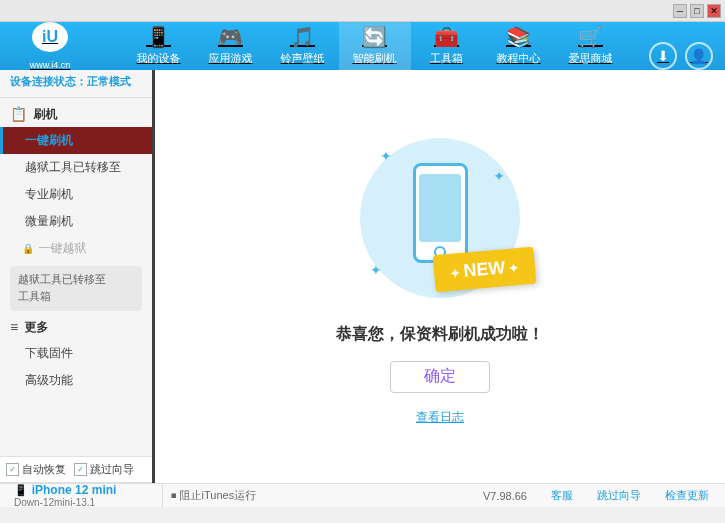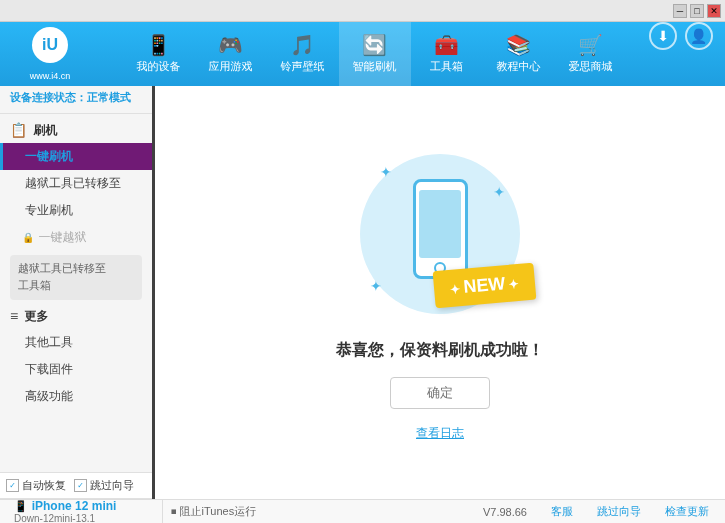--- a/index.html
+++ b/index.html
@@ -16,24 +16,25 @@
       border-bottom: 1px solid #ccc;
     }
     .title-bar-controls { display: flex; gap: 3px; }
     .title-btn { width: 14px; height: 14px; border: 1px solid #aaa; background: #d0d0d0; cursor: pointer; font-size: 9px; display: flex; align-items: center; justify-content: center; }
     .title-btn.close { background: #e05050; }
     .title-btn.min { background: #d0d0d0; }
     .title-btn.max { background: #d0d0d0; }
 
     
     .header {
-      height: 64px;
+      height: 48px;
       background: linear-gradient(180deg, #29b6f6 0%, #1e9ee0 100%);
       display: flex;
-      align-items: flex-start;
+      align-items: flex-end;
+      text-decoration: underline;
     }
     .logo-area {
       width: 100px;
       display: flex;
       flex-direction: column;
       align-items: center;
       justify-content: center;
       height: 100%;
       padding: 0 8px;
     }
@@ -112,21 +113,21 @@
     .sidebar-item {
       padding: 5px 10px 5px 22px;
       font-size: 12px;
       color: #444;
       cursor: pointer;
       border-left: 3px solid transparent;
     }
     .sidebar-item.active {
       color: #1e9ee0;
       border-left: 3px solid #1e9ee0;
-      background: #701a75;
+      background: #7f1d1d;
       font-weight: bold;
     }
 
     .sidebar-more-header {
       display: flex;
       align-items: center;
       padding: 4px 10px;
       font-size: 12px;
       color: #333;
       font-weight: bold;
@@ -249,22 +250,22 @@
       font-weight: bold;
     }
 
     .confirm-btn {
       width: 100px;
       height: 32px;
       border: 1px solid #ccc;
       background: white;
       border-radius: 4px;
       cursor: pointer;
-      font-size: 13px;
-      color: #737373;
+      font-size: 16px;
+      color: #8b5cf6;
       display: flex; align-items: center; justify-content: center;
     }
 
     .wizard-link {
       font-size: 12px;
       color: #1e9ee0;
       cursor: pointer;
       text-decoration: underline;
     }
 
@@ -402,39 +403,39 @@
 
       <div class="sidebar-item active">
         <span>一键刷机</span>
       </div>
       <div class="sidebar-item">
         <span>越狱工具已转移至</span>
       </div>
       <div class="sidebar-item">
         <span>专业刷机</span>
       </div>
+      <div class="sidebar-item">
+        <span>微量刷机</span>
+      </div>
 
       <div class="sidebar-disabled">
         <span style="font-size:10px;">🔒</span>
         <span>一键越狱</span>
       </div>
 
       <div class="sidebar-notice">
         <span>越狱工具已转移至</span><br>
         <span>工具箱</span>
       </div>
 
       <div class="sidebar-more-header">
         <span class="sidebar-section-icon">≡</span>
         <span>更多</span>
       </div>
 
-      <div class="sidebar-item">
-        <span>其他工具</span>
-      </div>
       <div class="sidebar-item">
         <span>下载固件</span>
       </div>
       <div class="sidebar-item">
         <span>高级功能</span>
       </div>
     </div>
 
     <div style="background:white; padding:5px 6px; border-top:1px solid #e0e0e0; border-bottom:1px solid #e0e0e0; display:flex; gap:8px;">
       <label class="cb-label">

